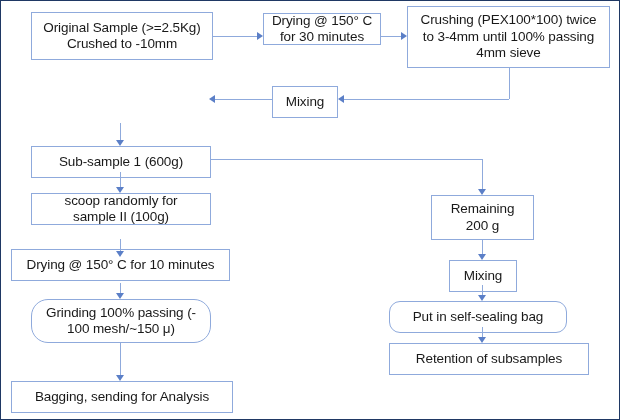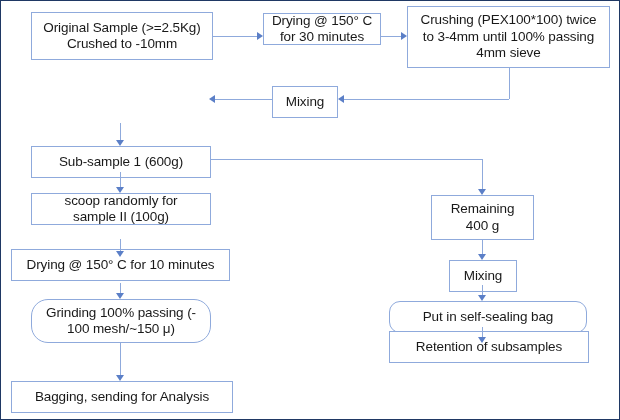--- a/index.html
+++ b/index.html
@@ -82,27 +82,27 @@
 sample II (100g)</div>
 
   <div class="node" style="left:10px;top:248px;width:219px;height:26px;">Drying @ 150° C for 10 minutes</div>
 
   <div class="node" style="left:30px;top:298px;width:180px;height:44px;border-radius:17px;">Grinding 100% passing (-
 100 mesh/~150 μ)</div>
 
   <div class="node" style="left:10px;top:380px;width:222px;height:26px;">Bagging, sending for Analysis</div>
 
   <div class="node" style="left:430px;top:194px;width:103px;height:45px;">Remaining
-400 g</div>
+200 g</div>
 
   <div class="node" style="left:448px;top:259px;width:68px;height:25px;">Mixing</div>
 
-  <div class="node" style="left:388px;top:300px;width:198px;height:26px;border-radius:11px;">Put in self-sealing bag</div>
+  <div class="node" style="left:388px;top:300px;width:178px;height:26px;border-radius:11px;">Put in self-sealing bag</div>
 
-  <div class="node" style="left:388px;top:330px;width:200px;height:16px;">Retention of subsamples</div>
+  <div class="node" style="left:388px;top:342px;width:200px;height:16px;">Retention of subsamples</div>
 
   <div class="hline" style="left:212px;top:35px;width:44px;"></div>
   <div class="arrow arrow-right" style="left:256px;top:31px;"></div>
 
   <div class="hline" style="left:380px;top:35px;width:20px;"></div>
   <div class="arrow arrow-right" style="left:400px;top:31px;"></div>
 
   <div class="vline" style="left:508px;top:67px;height:31px;"></div>
   <div class="hline" style="left:343px;top:98px;width:165px;"></div>
   <div class="arrow arrow-left" style="left:337px;top:94px;"></div>

